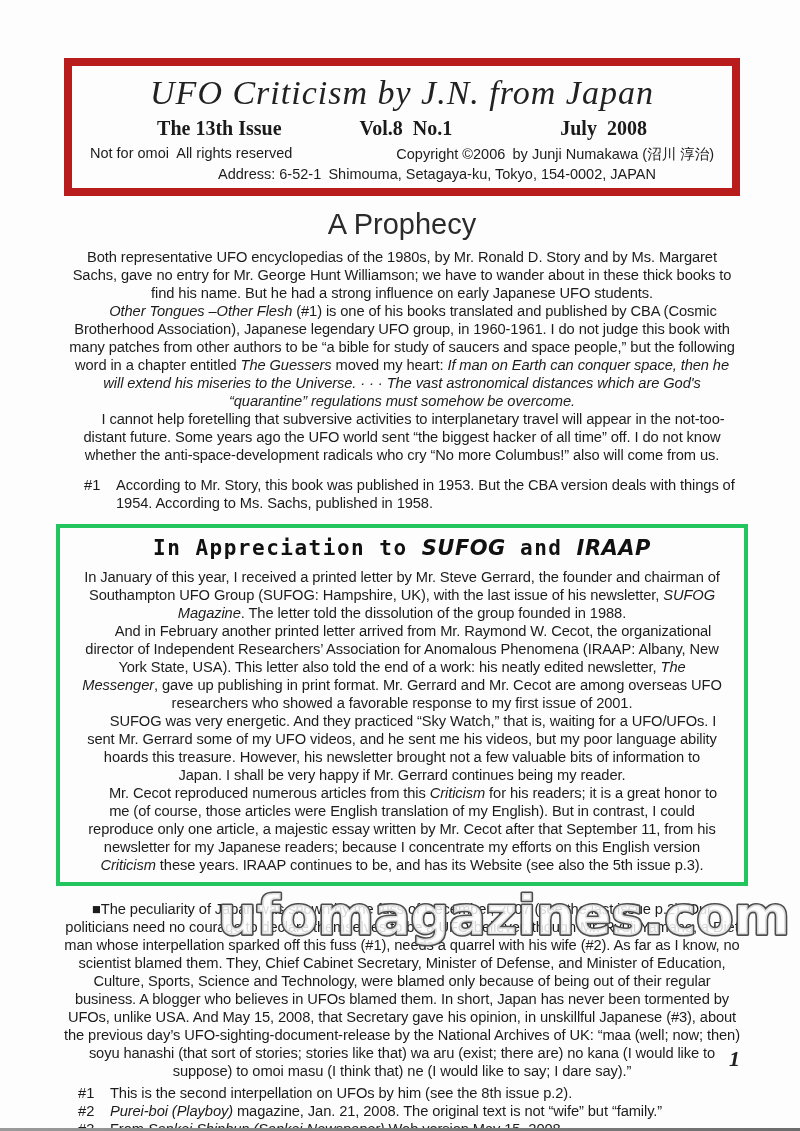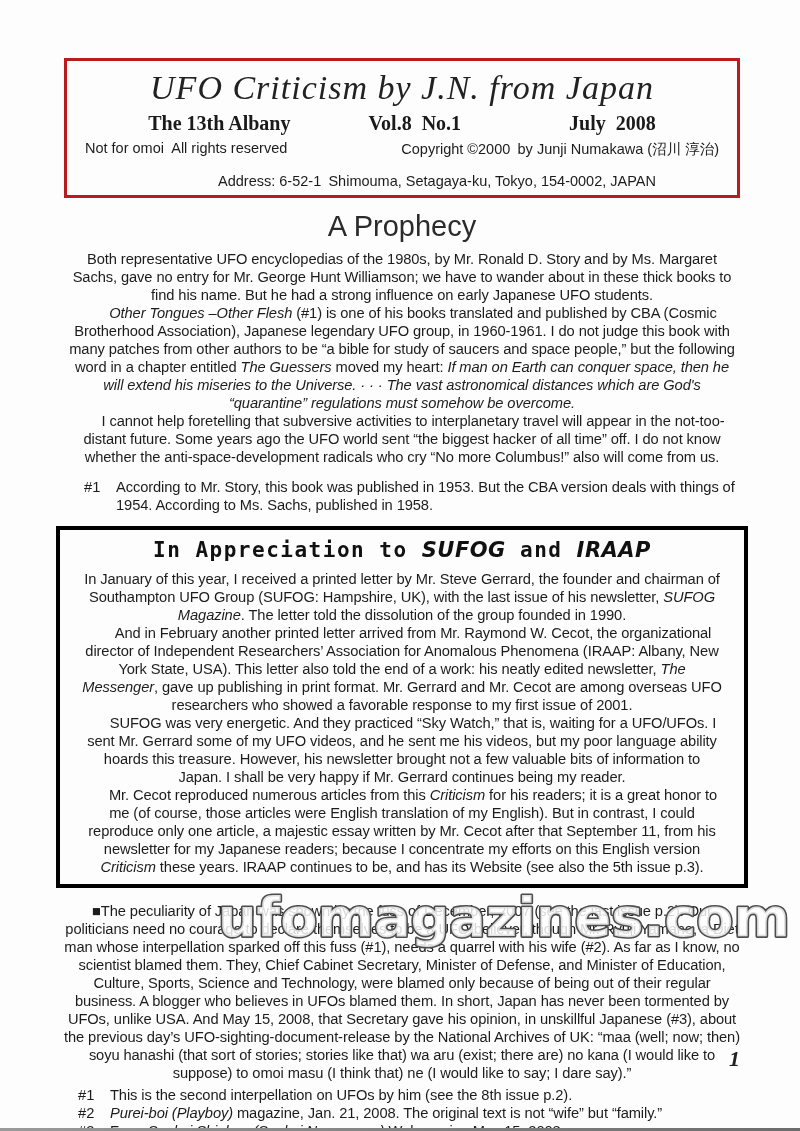--- a/index.html
+++ b/index.html
@@ -15,21 +15,21 @@
     box-sizing:border-box;
   }
   .page::after {
     content:""; position:absolute; left:0; right:0; bottom:0; height:3px;
     background:linear-gradient(to right,#9a9a9a,#6c6c6c);
   }
   .content { padding:58px 60px 0 64px; }
 
   
   .masthead {
-    border:3px solid #b91c1c;
+    border:8px solid #b91c1c;
     padding:8px 10px 6px;
     text-align:center;
   }
   .mast-title {
     font-family:"Liberation Serif", serif;
     font-style:italic;
     font-size:34px;
     letter-spacing:1px;
     color:#222;
   }
@@ -38,41 +38,41 @@
     font-family:"Liberation Serif", serif;
     font-weight:bold; font-size:20px;
     margin-top:5px; color:#1a1a1a;
   }
   .mast-issue .seg1 { margin-right:78px; }
   .mast-issue .seg3 { margin-left:108px; }
   .mast-info {
     display:flex; justify-content:space-between;
     font-size:14.5px; margin-top:5px; padding:0 8px;
   }
-  .mast-addr { font-size:14.5px; margin-top:14px; padding-left:70px; }
+  .mast-addr { font-size:14.5px; margin-top:2px; padding-left:70px; }
 
   
   p { margin:0; font-size:14.7px; line-height:18px; letter-spacing:-0.1px;text-align:center; }
   .ind { text-indent:22px; }
   .it, em { font-style:italic; }
   .section-heading {
     text-align:center;
     font-size:29px;
     font-weight:400;
     color:#2b2b2b;
     margin:12px 0 7px;
   }
   .fn { display:flex; font-size:14.7px; line-height:18px; }
   .fn-marker { flex:none; width:32px; }
   .fn-text { flex:1; letter-spacing:-0.1px; }
   .prophecy-fns { margin-top:12px; margin-left:20px; }
 
   
   .appreciation-box {
-    border:4px solid #000000;
+    border:4px solid #22c55e;
     margin:12px -8px 0 -8px;
     padding:2px 21px 8px;
   }
   .box-heading {
     text-align:center;
     font-family:"DejaVu Sans Mono", monospace;
     font-weight:bold;
     font-size:21px;
     letter-spacing:1.5px;
     color:#111;
@@ -96,45 +96,45 @@
 </style>
 </head>
 <body>
 
 <div class="page">
   <div class="content">
 
     <div class="masthead">
       <div class="mast-title">UFO Criticism by J.N. from Japan</div>
       <div class="mast-issue">
-        <span class="seg1">The 13th Albany</span>
+        <span class="seg1">The 13th Issue</span>
         <span class="seg2">Vol.8 No.1</span>
         <span class="seg3">July 2008</span>
       </div>
       <div class="mast-info">
         <span>Not for omoi All rights reserved</span>
-        <span>Copyright ©2000 by Junji Numakawa (沼川 淳治)</span>
+        <span>Copyright ©2006 by Junji Numakawa (沼川 淳治)</span>
       </div>
       <div class="mast-addr">Address: 6-52-1 Shimouma, Setagaya-ku, Tokyo, 154-0002, JAPAN</div>
     </div>
 
     <div>
       <div class="section-heading">A Prophecy</div>
       <p>Both representative UFO encyclopedias of the 1980s, by Mr. Ronald D. Story and by Ms. Margaret Sachs, gave no entry for Mr. George Hunt Williamson; we have to wander about in these thick books to find his name. But he had a strong influence on early Japanese UFO students.</p>
       <p class="ind"><span class="it">Other Tongues –Other Flesh</span><span> (#1) is one of his books translated and published by CBA (Cosmic Brotherhood Association), Japanese legendary UFO group, in 1960-1961. I do not judge this book with many patches from other authors to be “a bible for study of saucers and space people,” but the following word in a chapter entitled </span><span class="it">The Guessers</span><span> moved my heart: </span><span class="it">If man on Earth can conquer space, then he will extend his miseries to the Universe. · · · The vast astronomical distances which are God's “quarantine” regulations must somehow be overcome.</span></p>
       <p class="ind">I cannot help foretelling that subversive activities to interplanetary travel will appear in the not-too-distant future. Some years ago the UFO world sent “the biggest hacker of all time” off. I do not know whether the anti-space-development radicals who cry “No more Columbus!” also will come from us.</p>
       <div class="fn prophecy-fns">
         <span class="fn-marker">#1</span>
         <span class="fn-text">According to Mr. Story, this book was published in 1953. But the CBA version deals with things of 1954. According to Ms. Sachs, published in 1958.</span>
       </div>
     </div>
 
     <div class="appreciation-box">
       <div class="box-heading"><span>In Appreciation to </span><span class="it">SUFOG</span><span> and </span><span class="it">IRAAP</span></div>
-      <p><span>In January of this year, I received a printed letter by Mr. Steve Gerrard, the founder and chairman of Southampton UFO Group (SUFOG: Hampshire, UK), with the last issue of his newsletter, </span><span class="it">SUFOG Magazine</span><span>. The letter told the dissolution of the group founded in 1990.</span></p>
+      <p><span>In January of this year, I received a printed letter by Mr. Steve Gerrard, the founder and chairman of Southampton UFO Group (SUFOG: Hampshire, UK), with the last issue of his newsletter, </span><span class="it">SUFOG Magazine</span><span>. The letter told the dissolution of the group founded in 1988.</span></p>
       <p class="ind"><span>And in February another printed letter arrived from Mr. Raymond W. Cecot, the organizational director of Independent Researchers’ Association for Anomalous Phenomena (IRAAP: Albany, New York State, USA). This letter also told the end of a work: his neatly edited newsletter, </span><span class="it">The Messenger</span><span>, gave up publishing in print format. Mr. Gerrard and Mr. Cecot are among overseas UFO researchers who showed a favorable response to my first issue of 2001.</span></p>
       <p class="ind">SUFOG was very energetic. And they practiced “Sky Watch,” that is, waiting for a UFO/UFOs. I sent Mr. Gerrard some of my UFO videos, and he sent me his videos, but my poor language ability hoards this treasure. However, his newsletter brought not a few valuable bits of information to Japan. I shall be very happy if Mr. Gerrard continues being my reader.</p>
       <p class="ind"><span>Mr. Cecot reproduced numerous articles from this </span><span class="it">Criticism</span><span> for his readers; it is a great honor to me (of course, those articles were English translation of my English). But in contrast, I could reproduce only one article, a majestic essay written by Mr. Cecot after that September 11, from his newsletter for my Japanese readers; because I concentrate my efforts on this English version </span><span class="it">Criticism</span><span> these years. IRAAP continues to be, and has its Website (see also the 5th issue p.3).</span></p>
     </div>
 
     <div class="news-section">
       <p>■The peculiarity of Japan was shown by the fuss of December, 2007 (see the last issue p.2). Our politicians need no courage to declare themselves to be a UFO-believer, though Mr. Ryuji Yamane, a Diet man whose interpellation sparked off this fuss (#1), needs a quarrel with his wife (#2). As far as I know, no scientist blamed them. They, Chief Cabinet Secretary, Minister of Defense, and Minister of Education, Culture, Sports, Science and Technology, were blamed only because of being out of their regular business. A blogger who believes in UFOs blamed them. In short, Japan has never been tormented by UFOs, unlike USA. And May 15, 2008, that Secretary gave his opinion, in unskillful Japanese (#3), about the previous day’s UFO-sighting-document-release by the National Archives of UK: “maa (well; now; then) soyu hanashi (that sort of stories; stories like that) wa aru (exist; there are) no kana (I would like to suppose) to omoi masu (I think that) ne (I would like to say; I dare say).”</p>
       <div class="news-fns">
         <div class="fn">
           <span class="fn-marker">#1</span>

